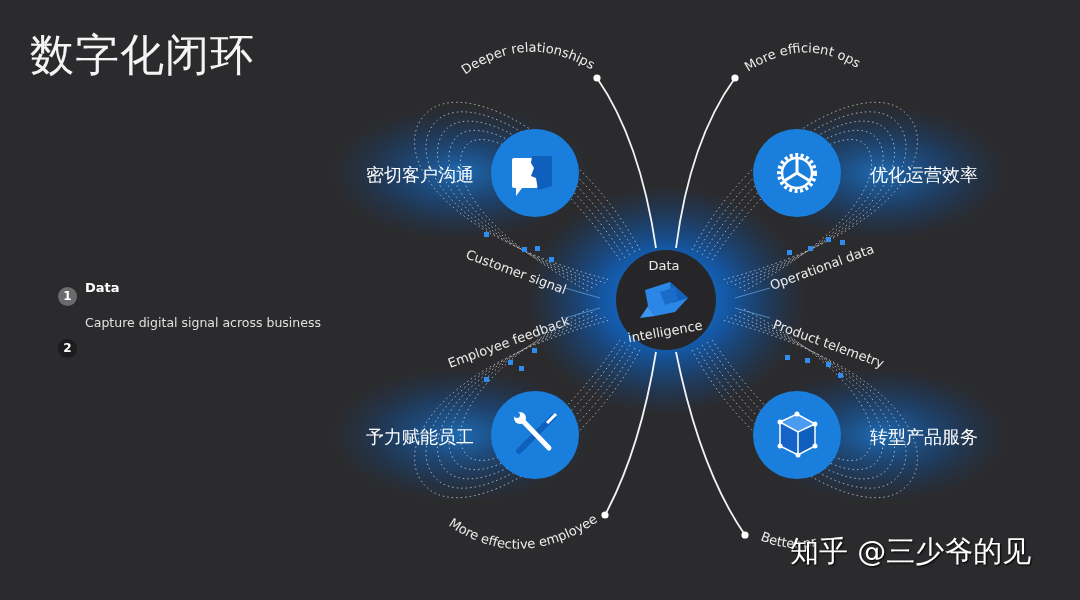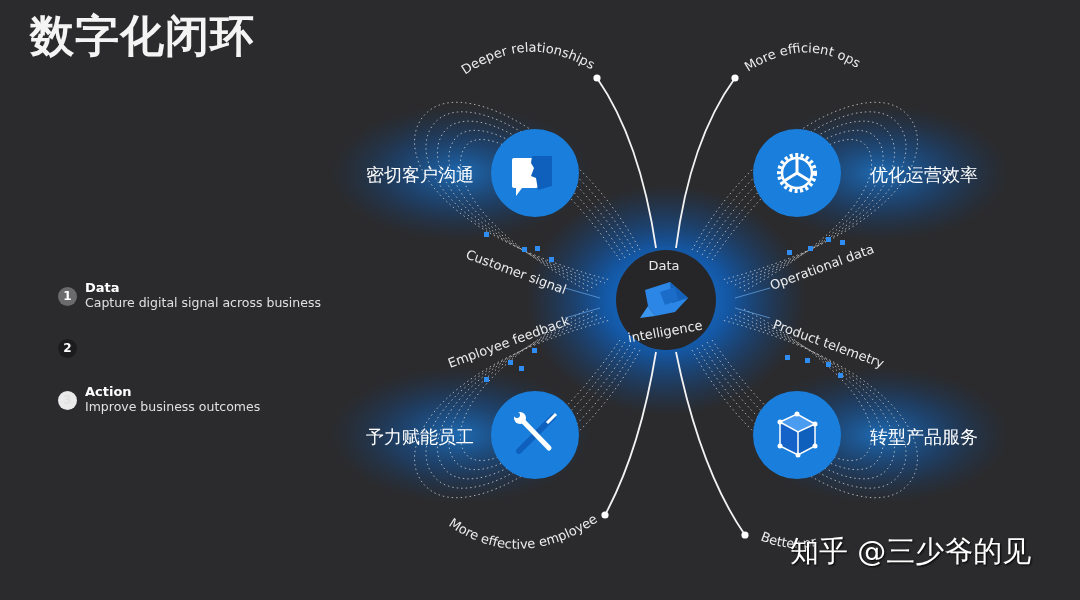--- a/index.html
+++ b/index.html
@@ -3,35 +3,35 @@
 <meta charset="utf-8">
 <style>
   html, body { margin:0; padding:0; }
   body {
     width:1080px; height:600px; overflow:hidden; position:relative;
     background:#2b2b2d;
     font-family:"DejaVu Sans","Liberation Sans",sans-serif;
     color:#ffffff;
   }
   .title {
-    position:absolute; left:30px; top:7px;
-    font-size:44px; font-weight:700; letter-spacing:1px;
+    position:absolute; left:30px; top:26px;
+    font-size:44px; font-weight:400; letter-spacing:1px;
     color:#f4f4f4;
   }
   .legend { position:absolute; left:58px; top:280px; }
   .legend-item { position:relative; height:52px; padding-left:27px; }
   .legend-num {
     position:absolute; left:0; top:7px; width:19px; height:19px; border-radius:50%;
     font-size:12px; font-weight:bold; text-align:center; line-height:19px;
   }
   .legend-num.n1 { background:#6b6b6d; color:#fff; }
   .legend-num.n2 { background:#1c1c1e; color:#fff; }
   .legend-num.n3 { background:#eaeaea; color:#e0e0e0; }
   .legend-title { font-size:13px; font-weight:bold; color:#ffffff; line-height:15px; }
-  .legend-desc { font-size:12.5px; color:#e0e0e0; line-height:16px; }
+  .legend-desc { font-size:12.5px; color:#e0e0e0; line-height:16px;margin-top:20px; }
   svg.diagram { position:absolute; left:0; top:0; }
   .lbl { fill:#ececec; font-size:13px; font-family:"DejaVu Sans",sans-serif; }
   .cn { fill:#ffffff; font-size:18px; font-family:"DejaVu Sans",sans-serif; }
   .watermark {
     position:absolute; left:790px; top:532px; font-size:29px; color:#ffffff;
     text-shadow:1px 1px 2px #000;
   }
 </style>
 </head>
 <body>
@@ -39,25 +39,20 @@
 <div class="title">数字化闭环</div>
 
 <div class="legend">
   <div class="legend-item">
     <div class="legend-num n1">1</div>
     <div class="legend-title">Data</div>
     <div class="legend-desc">Capture digital signal across business</div>
   </div>
   <div class="legend-item">
     <div class="legend-num n2">2</div>
-  </div>
-  <div class="legend-item">
-    <div class="legend-num n3">3</div>
-    <div class="legend-title">Action</div>
-    <div class="legend-desc">Improve business outcomes</div>
   </div>
 </div>
 
 <svg class="diagram" width="1080" height="600" viewBox="0 0 1080 600">
   <defs>
     <radialGradient id="centerGlow" cx="50%" cy="50%" r="50%">
       <stop offset="0%" stop-color="#1a8cff" stop-opacity="0.95"></stop>
       <stop offset="45%" stop-color="#0a6ad6" stop-opacity="0.7"></stop>
       <stop offset="100%" stop-color="#0a4a9c" stop-opacity="0"></stop>
     </radialGradient>

